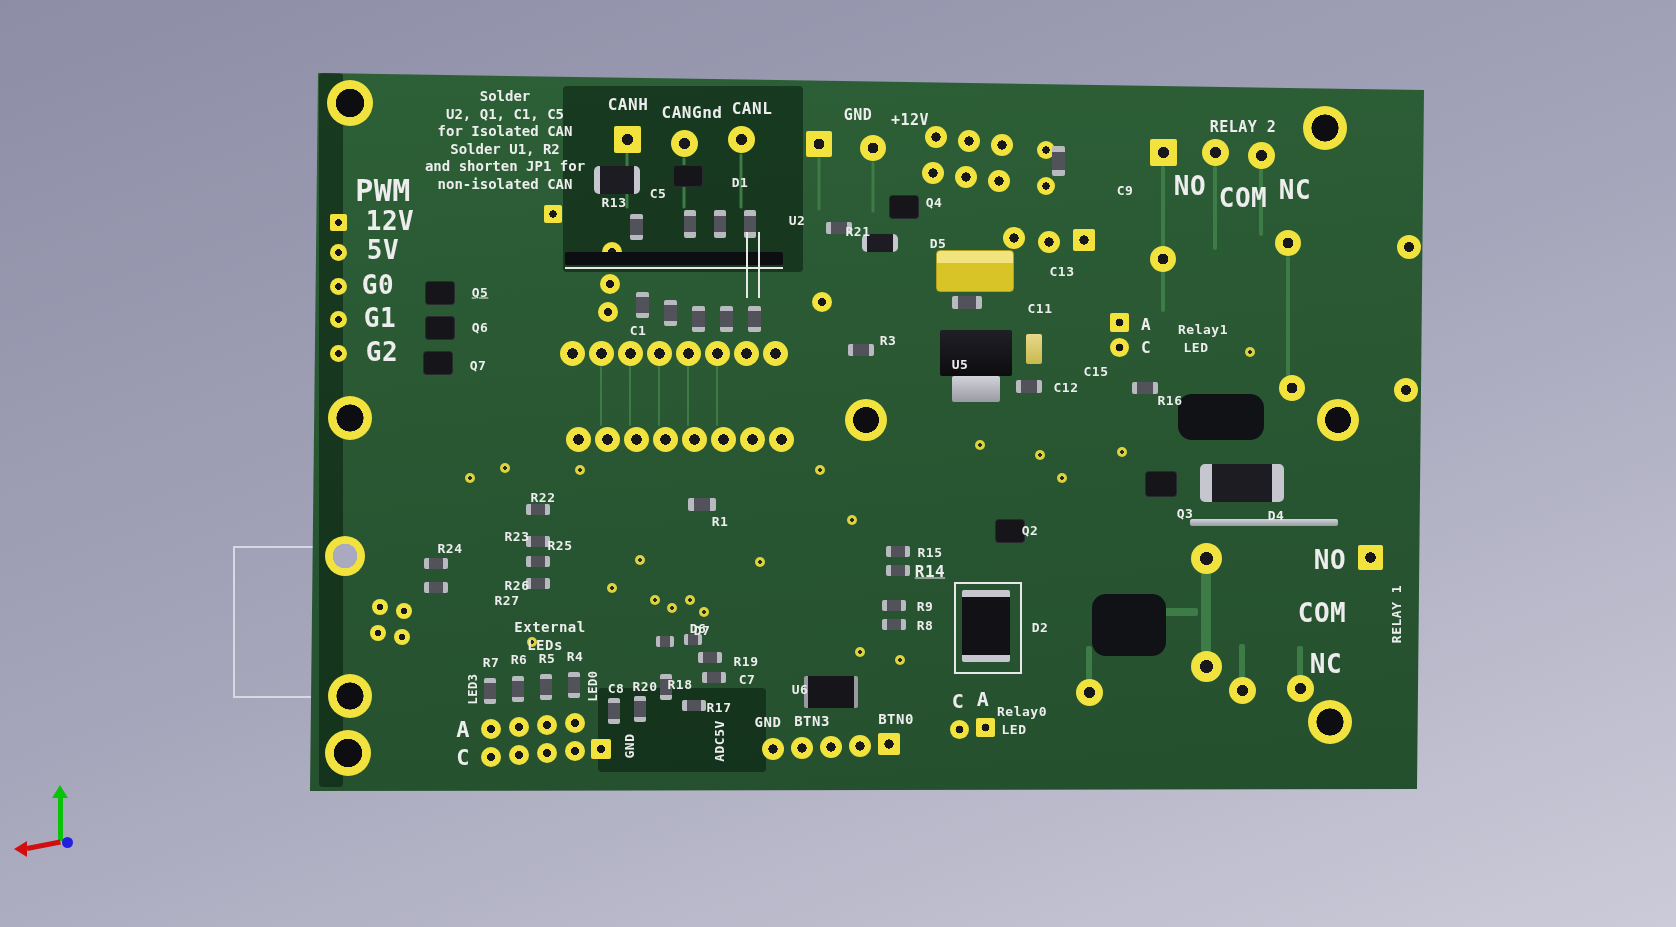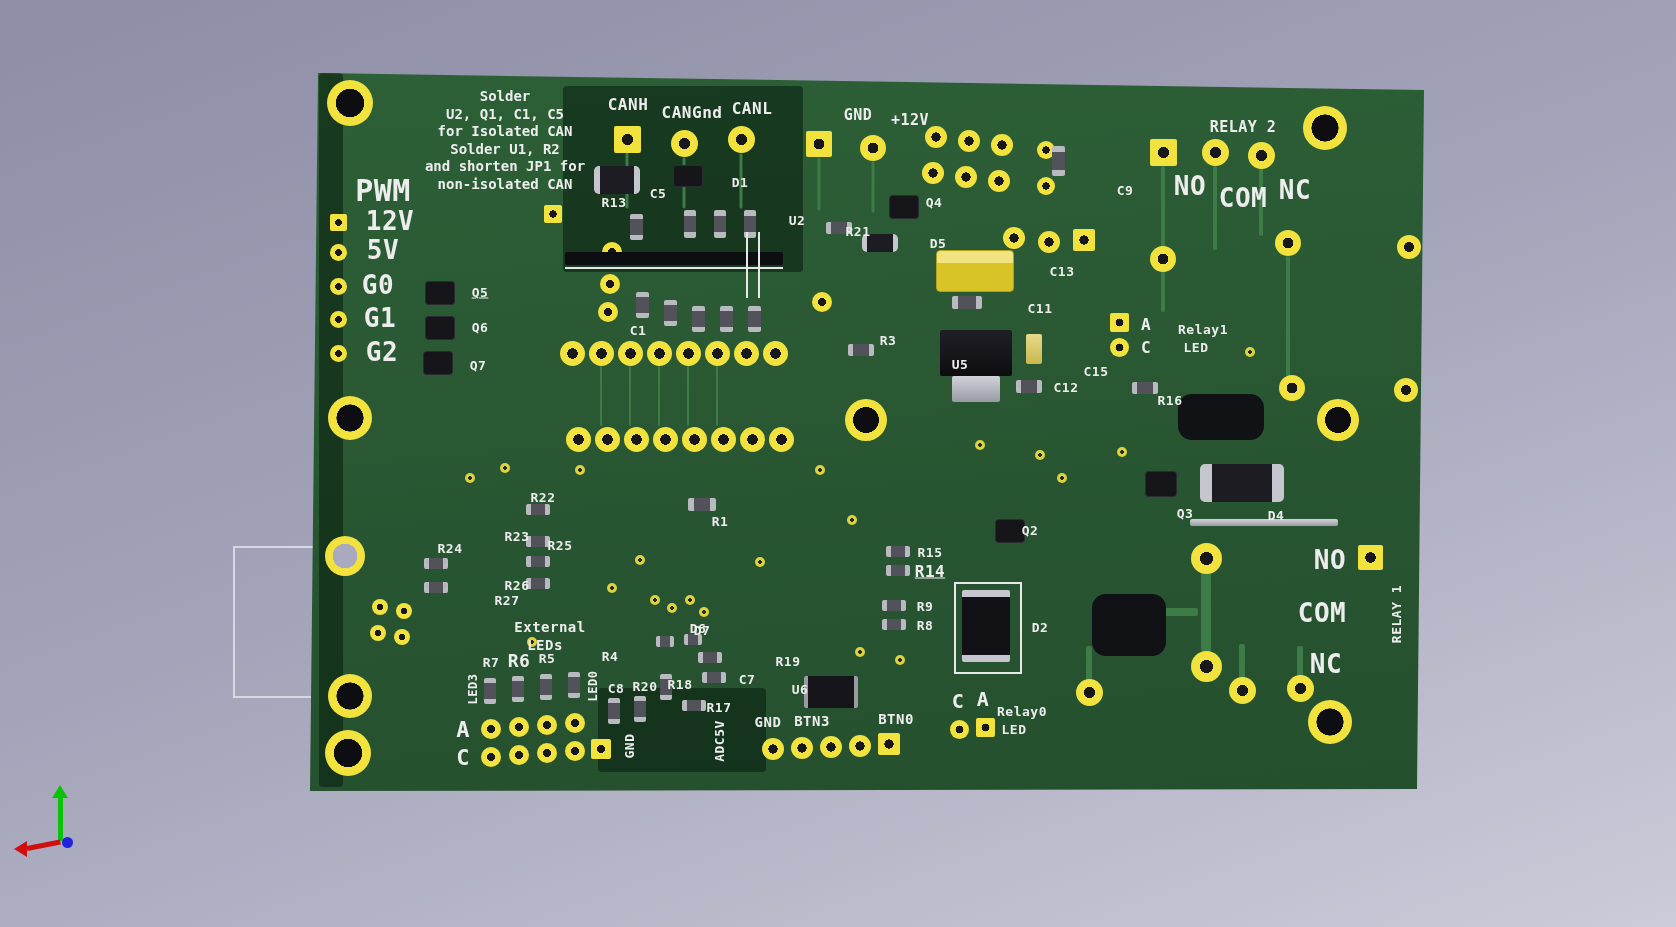--- a/index.html
+++ b/index.html
@@ -333,31 +333,31 @@
         <div class="lbl" style="left: 1040px; top: 627px; font-size: 13px;">D2</div>
         <div class="lbl" style="left: 1185px; top: 513px; font-size: 13px;">Q3</div>
         <div class="lbl" style="left: 1276px; top: 515px; font-size: 13px;">D4</div>
         <div class="lbl" style="left: 1330px; top: 560px; font-size: 26px;">NO</div>
         <div class="lbl" style="left: 1322px; top: 613px; font-size: 26px;">COM</div>
         <div class="lbl" style="left: 1326px; top: 664px; font-size: 26px;">NC</div>
         <div class="lbl" style="left: 1396px; top: 614px; font-size: 13px; --r: -90deg;">RELAY 1</div>
         <div class="lbl" style="left: 550px; top: 627px; font-size: 14px;">External</div>
         <div class="lbl" style="left: 545px; top: 645px; font-size: 14px;">LEDs</div>
         <div class="lbl" style="left: 491px; top: 662px; font-size: 13px;">R7</div>
-        <div class="lbl" style="left: 519px; top: 660px; font-size: 18px;">R6</div>
+        <div class="lbl" style="left: 519px; top: 660px; font-size: 13px; font-family: Liberation Mono, monospace;">R6</div>
         <div class="lbl" style="left: 547px; top: 658px; font-size: 13px;">R5</div>
-        <div class="lbl" style="left: 575px; top: 656px; font-size: 13px; margin-left: 35px;">R4</div>
+        <div class="lbl" style="left: 575px; top: 656px; font-size: 13px;">R4</div>
         <div class="lbl" style="left: 473px; top: 689px; font-size: 12px; --r: -90deg;">LED3</div>
         <div class="lbl" style="left: 593px; top: 686px; font-size: 12px; --r: -90deg;">LED0</div>
         <div class="lbl" style="left: 616px; top: 688px; font-size: 13px;">C8</div>
         <div class="lbl" style="left: 645px; top: 686px; font-size: 13px;">R20</div>
         <div class="lbl" style="left: 670px; top: 630px; font-size: 13px; margin-left: 32px;">D7</div>
         <div class="lbl" style="left: 698px; top: 628px; font-size: 13px;">D6</div>
         <div class="lbl" style="left: 680px; top: 684px; font-size: 13px;">R18</div>
-        <div class="lbl" style="left: 788px; top: 661px; font-size: 13px;">R19</div>
+        <div class="lbl" style="left: 746px; top: 661px; font-size: 13px;">R19</div>
         <div class="lbl" style="left: 747px; top: 679px; font-size: 13px;">C7</div>
         <div class="lbl" style="left: 719px; top: 707px; font-size: 13px;">R17</div>
         <div class="lbl" style="left: 800px; top: 689px; font-size: 13px;">U6</div>
         <div class="lbl" style="left: 629px; top: 746px; font-size: 13px; --r: -90deg;">GND</div>
         <div class="lbl" style="left: 719px; top: 741px; font-size: 13px; --r: -90deg;">ADC5V</div>
         <div class="lbl" style="left: 768px; top: 722px; font-size: 14px;">GND</div>
         <div class="lbl" style="left: 812px; top: 721px; font-size: 14px;">BTN3</div>
         <div class="lbl" style="left: 896px; top: 719px; font-size: 14px;">BTN0</div>
         <div class="lbl" style="left: 463px; top: 729px; font-size: 22px;">A</div>
         <div class="lbl" style="left: 463px; top: 757px; font-size: 22px;">C</div>

